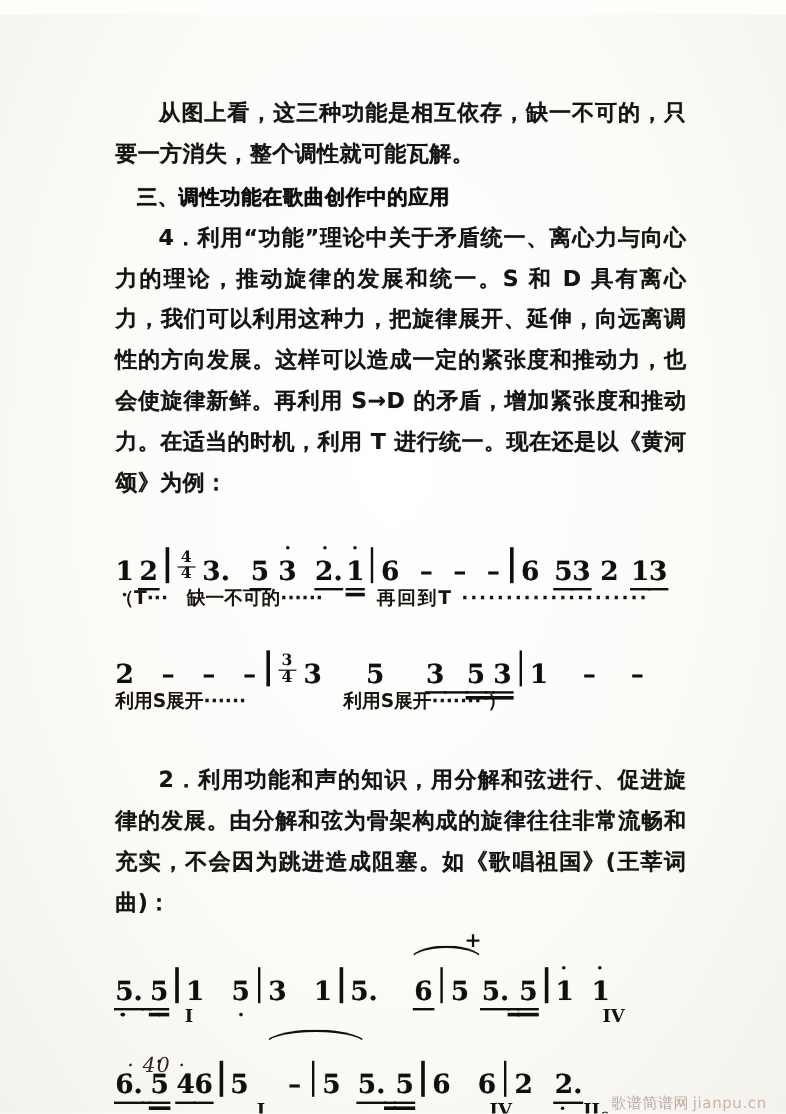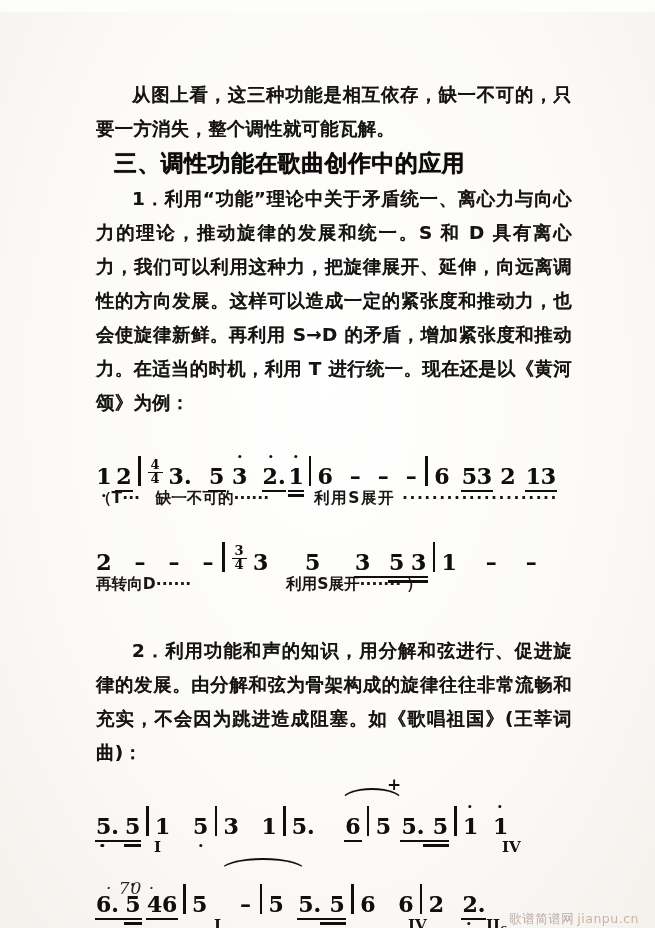--- a/index.html
+++ b/index.html
@@ -37,22 +37,22 @@
     line-height: 34px;
     letter-spacing: 0.3px;
     text-align: justify;
     color: #161412;
     font-weight: 600;
     text-shadow: 0 0 0.6px rgba(0,0,0,0.45);
   }
   .para.indent { text-indent: 36px; }
 
   .heading {
-    font-family: Liberation Mono, monospace;
-    font-size: 23px;
+    font-family: Liberation Sans, sans-serif;
+    font-size: 17px;
     font-weight: 800;
     line-height: 34px;
     margin-top: 2px;
     text-indent: 18px;
     letter-spacing: 0.4px;
     color: #0d0b0a;
     text-shadow: 0 0 1px rgba(0,0,0,0.75), 0 0 0.5px rgba(0,0,0,0.6);
   }
 
   .gap-sm { height: 10px; }
@@ -227,21 +227,21 @@
 <body>
 
 <div class="page">
 
   <div class="content">
 
     <div class="para indent">从图上看，这三种功能是相互依存，缺一不可的，只要一方消失，整个调性就可能瓦解。</div>
 
     <div class="heading">三、调性功能在歌曲创作中的应用</div>
 
-    <div class="para indent">1．利用“功能”理论中关于矛盾统一、离心力与向心力的理论，推动旋律的发展和统一。S 和 D 具有离心力，我们可以利用这种力，把旋律展开、延伸，向远离调性的方向发展。这样可以造成一定的紧张度和推动力，也会使旋律新鲜。再利用 S→D 的矛盾，增加紧张度和推动力。在适当的时机，利用 T 进行统一。现在还是以《黄河颂》为例：</div>
+    <div class="para indent">4．利用“功能”理论中关于矛盾统一、离心力与向心力的理论，推动旋律的发展和统一。S 和 D 具有离心力，我们可以利用这种力，把旋律展开、延伸，向远离调性的方向发展。这样可以造成一定的紧张度和推动力，也会使旋律新鲜。再利用 S→D 的矛盾，增加紧张度和推动力。在适当的时机，利用 T 进行统一。现在还是以《黄河颂》为例：</div>
 
     <div class="gap-md"></div>
 
     <div class="score">
 
       <div class="staffline">
         <span class="note" style="width:16px">1<span class="dotdn"></span></span>
         <span class="sp" style="width:4px"></span>
         <span class="note beam1" style="width:16px">2</span>
         <span class="bar"></span>
@@ -275,21 +275,21 @@
         <span class="note beam1" style="width:15px">3</span>
         <span class="sp" style="width:8px"></span>
         <span class="note" style="width:16px">2</span>
         <span class="sp" style="width:10px"></span>
         <span class="note beam1" style="width:15px">1</span>
         <span class="note beam1" style="width:15px">3</span>
       </div>
 
       <div class="lyricline">
         <span style="width:218px; display:inline-block">（T···　缺一不可的······</span>
-        <span class="dotsrun">利用S展开 ·····················</span>
+        <span class="dotsrun">再回到T ·····················</span>
       </div>
 
       <div class="gap-sm"></div>
 
       <div class="staffline">
         <span class="note" style="width:16px">2</span>
         <span class="sp" style="width:20px"></span>
         <span class="dash" style="width:16px">–</span>
         <span class="sp" style="width:18px"></span>
         <span class="dash" style="width:16px">–</span>
@@ -318,21 +318,21 @@
         <span class="note beam1 beam2" style="width:16px">3</span>
         <span class="bar"></span>
         <span class="note" style="width:16px">1</span>
         <span class="sp" style="width:26px"></span>
         <span class="dash" style="width:16px">–</span>
         <span class="sp" style="width:24px"></span>
         <span class="dash" style="width:16px">–</span>
       </div>
 
       <div class="lyricline">
-        <span style="width:190px; display:inline-block">再转向D······</span>
+        <span style="width:190px; display:inline-block">利用S展开······</span>
         <span>利用S展开······· ）</span>
       </div>
     </div>
 
     <div class="gap-lg"></div>
 
     <div class="para indent">2．利用功能和声的知识，用分解和弦进行、促进旋律的发展。由分解和弦为骨架构成的旋律往往非常流畅和充实，不会因为跳进造成阻塞。如《歌唱祖国》(王莘词曲)：</div>
 
     <div class="gap-md"></div>
 
@@ -419,19 +419,19 @@
 
       <div class="chordrow">
         <span class="chord" style="left:118px">I</span>
         <span class="chord" style="left:312px">IV</span>
         <span class="chord" style="left:390px"><span>II</span><sub>6</sub></span>
       </div>
     </div>
 
   </div>
 
-  <div class="pageno">· 70 ·</div>
+  <div class="pageno">· 40 ·</div>
 
   <div class="watermark">
     <span>歌谱简谱网</span><span class="wm-en">jianpu.cn</span>
   </div>
 
 </div>
 
 </body></html>

